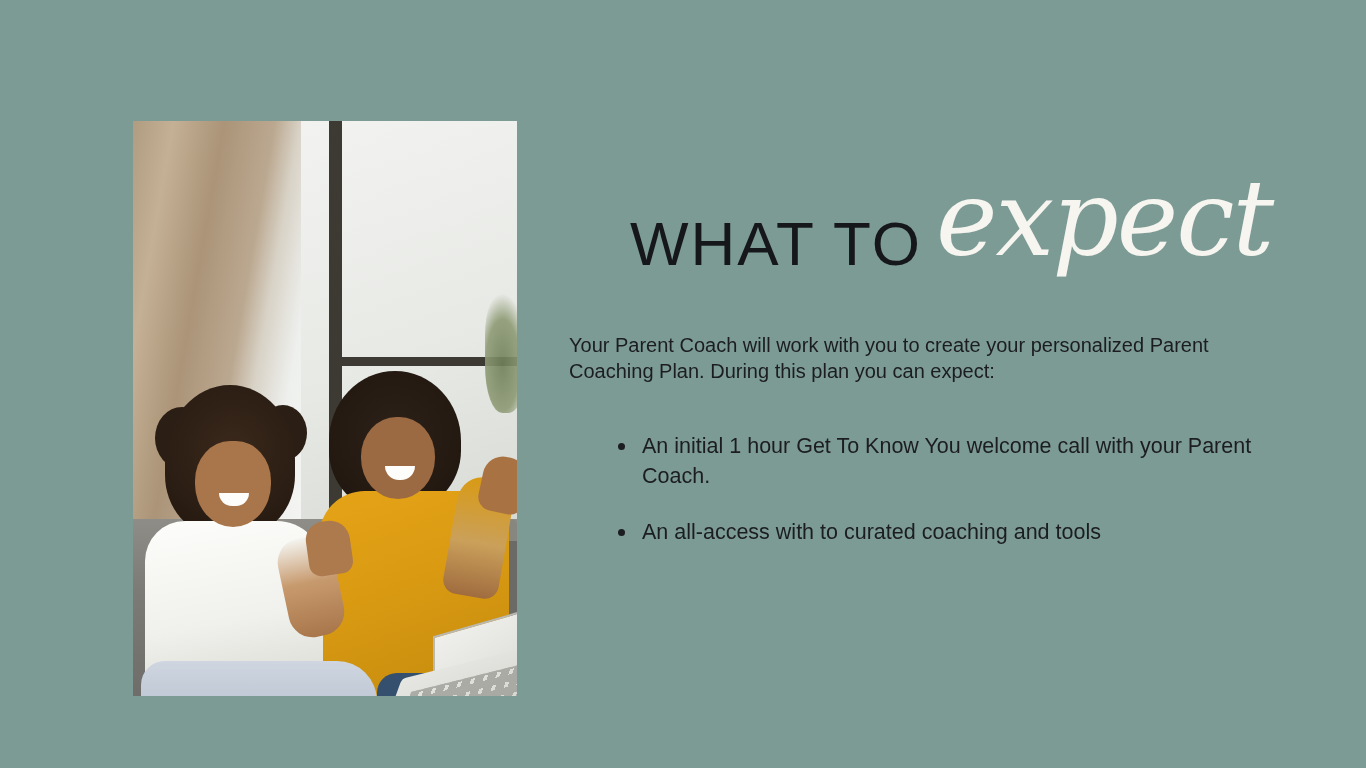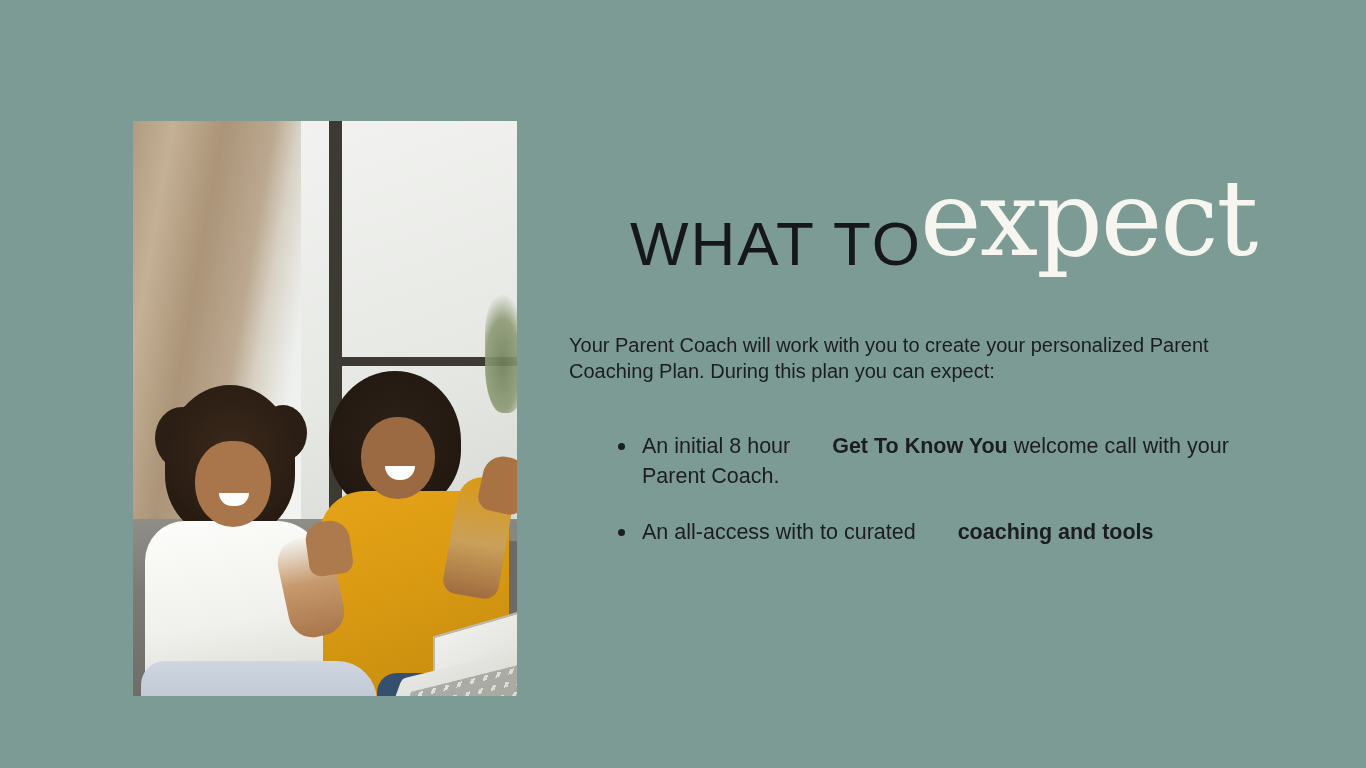--- a/index.html
+++ b/index.html
@@ -188,23 +188,24 @@
     top: 12px;
     font-family: "Liberation Sans", sans-serif;
     font-weight: 400;
     font-size: 62px;
     letter-spacing: 2px;
     color: #15171a;
     white-space: nowrap;
   }
   .heading-script {
     position: absolute;
-    left: 352px;
+    left: 368px;
     top: -38px;
     font-family: "DejaVu Serif", serif;
+    font-style: italic;
     font-weight: 400;
     font-size: 104px;
     color: #f7f5f0;
     white-space: nowrap;
     letter-spacing: -2px;
   }
 
   .intro {
     position: absolute;
     left: 569px;
@@ -233,21 +234,21 @@
   .bullets li:before {
     content: "";
     position: absolute;
     left: 18px;
     top: 11px;
     width: 7px;
     height: 7px;
     background: #1b1d20;
     border-radius: 50%;
   }
-  .bullets b { font-weight: bold; margin-left: 36px; }
+  .bullets b { font-weight: normal; }
 </style>
 </head>
 <body>
 
 <div class="slide">
 
   <div class="photo-frame">
     <div class="photo">
       <div class="ph-wall"></div>
       <div class="ph-window"></div>
@@ -285,20 +286,20 @@
 
   <div class="heading">
     <span class="heading-main">WHAT TO</span>
     <span class="heading-script">expect</span>
   </div>
 
   <p class="intro">Your Parent Coach will work with you to create your personalized Parent Coaching Plan. During this plan you can expect:</p>
 
   <ul class="bullets">
     <li>
-      <span>An initial 8 hour </span><b>Get To Know You</b><span> welcome call with your Parent Coach.</span>
+      <span>An initial 1 hour </span><b>Get To Know You</b><span> welcome call with your Parent Coach.</span>
     </li>
     <li>
       <span>An all-access with to curated </span><b>coaching and tools</b><span></span>
     </li>
   </ul>
 
 </div>
 
 </body></html>

